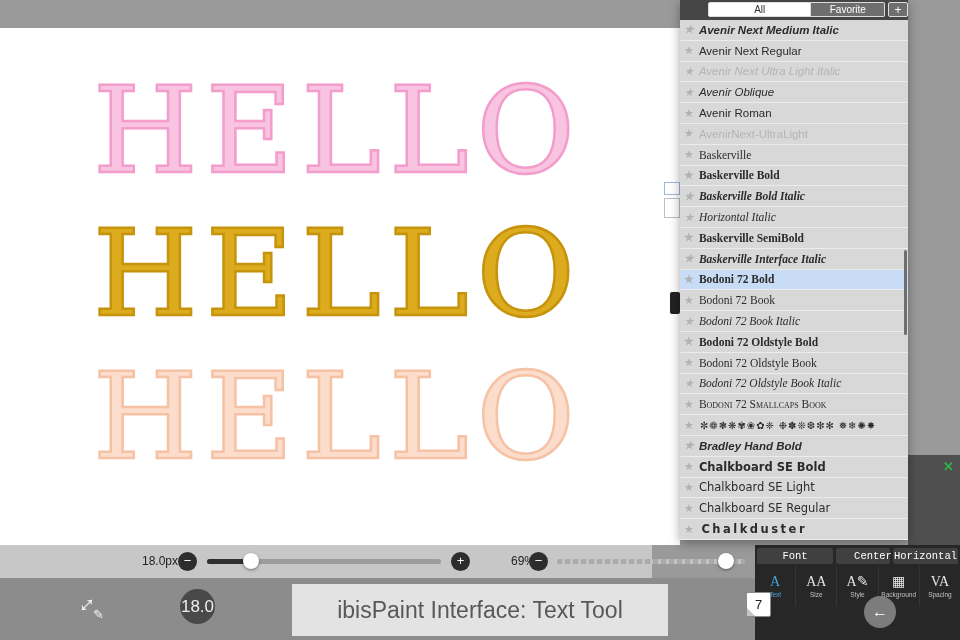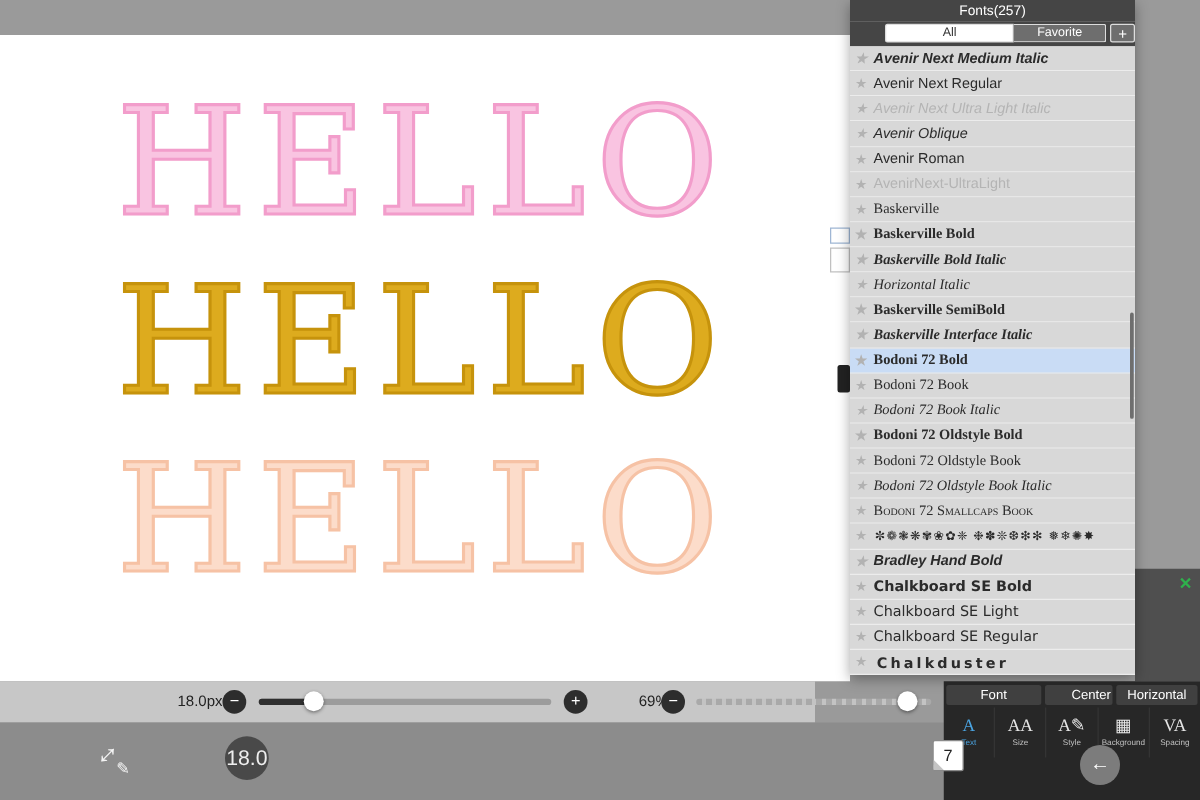--- a/index.html
+++ b/index.html
@@ -67,21 +67,21 @@
   .transform-icon { position:absolute; left:70px; top:10px; width:32px; height:32px; }
   .ti-arrow { position:absolute; left:2px; top:0; font-size:24px; color:#f4f4f4; transform:rotate(-45deg); }
   .ti-pencil { position:absolute; right:-2px; bottom:-2px; font-size:13px; color:#f4f4f4; }
   .size-badge { position:absolute; left:180px; top:11px; width:35px; height:35px; border-radius:50%;
     background:rgba(58,58,58,.82); color:#eee; font-size:17px; line-height:35px; text-align:center; }
   .caption-box { position:absolute; left:292px; top:6px; width:376px; height:52px; background:rgba(233,233,233,.93);
     display:flex; align-items:center; justify-content:center; font-size:23px; color:#585858; }
 
   
   .right-panel { position:absolute; left:755px; top:545px; width:205px; height:95px; background:#272727; }
-  .btn-row { position:absolute; top:3px; left:2px; right:2px; height:16px; display:flex; gap:3px; }
+  .btn-row { position:absolute; top:3px; left:2px; right:2px; height:16px; display:flex; gap:3px;font-family:Liberation Mono, monospace; }
   .panel-btn { background:#404040; border-radius:2px; color:#fff; font-size:10.5px; display:flex; align-items:center; justify-content:center; }
   .pb-font { width:76px; } .pb-center { width:54px;padding-left:20px; } .pb-horiz { flex:1; }
   .tools { position:absolute; top:21px; left:0; right:0; height:40px; display:flex; }
   .tool { flex:1; display:flex; flex-direction:column; align-items:center; justify-content:center; border-right:1px solid #343434; }
   .tool:last-child { border-right:none; }
   .tool-glyph { font-size:14px; color:#e5e5e5; font-family:"Liberation Serif",serif; line-height:15px; }
   .tool-label { font-size:6.5px; color:#c0c0c0; margin-top:2px; white-space:nowrap; }
   .tool.active .tool-glyph, .tool.active .tool-label { color:#4aa3e0; }
 
   .layer-badge { position:absolute; left:746px; top:592px; width:25px; height:25px; background:#fff;
@@ -105,21 +105,20 @@
 
   <div class="frag frag1"></div>
   <div class="frag frag2"></div>
   <div class="frag frag3"></div>
 
   <div class="behind-panel">
     <span class="close-x">✕</span>
   </div>
 
   <div class="font-panel">
-    <div class="fp-header">Fonts(257)</div>
     <div class="fp-tabs">
       <div class="tab tab-all">All</div>
       <div class="tab tab-fav">Favorite</div>
       <div class="tab tab-add">+</div>
     </div>
     <div class="fp-list">
   <div class="font-row s-sans s-italic s-medium">
     <span class="star">★</span>
     <span class="font-name">Avenir Next Medium Italic</span>
   </div>
@@ -261,20 +260,21 @@
       <div class="handle" style="left: calc(90% - 8px);"></div>
     </div>
   </div>
 
   <div class="bottom-bar">
     <div class="transform-icon">
       <span class="ti-arrow">↔</span>
       <span class="ti-pencil">✎</span>
     </div>
     <div class="size-badge">18.0</div>
+    <div class="caption-box">ibisPaint Interface: Text Tool</div>
   </div>
 
   <div class="right-panel">
     <div class="btn-row">
       <div class="panel-btn pb-font">Font</div>
       <div class="panel-btn pb-center">Center</div>
       <div class="panel-btn pb-horiz">Horizontal</div>
     </div>
     <div class="tools">
   <div class="tool active">

